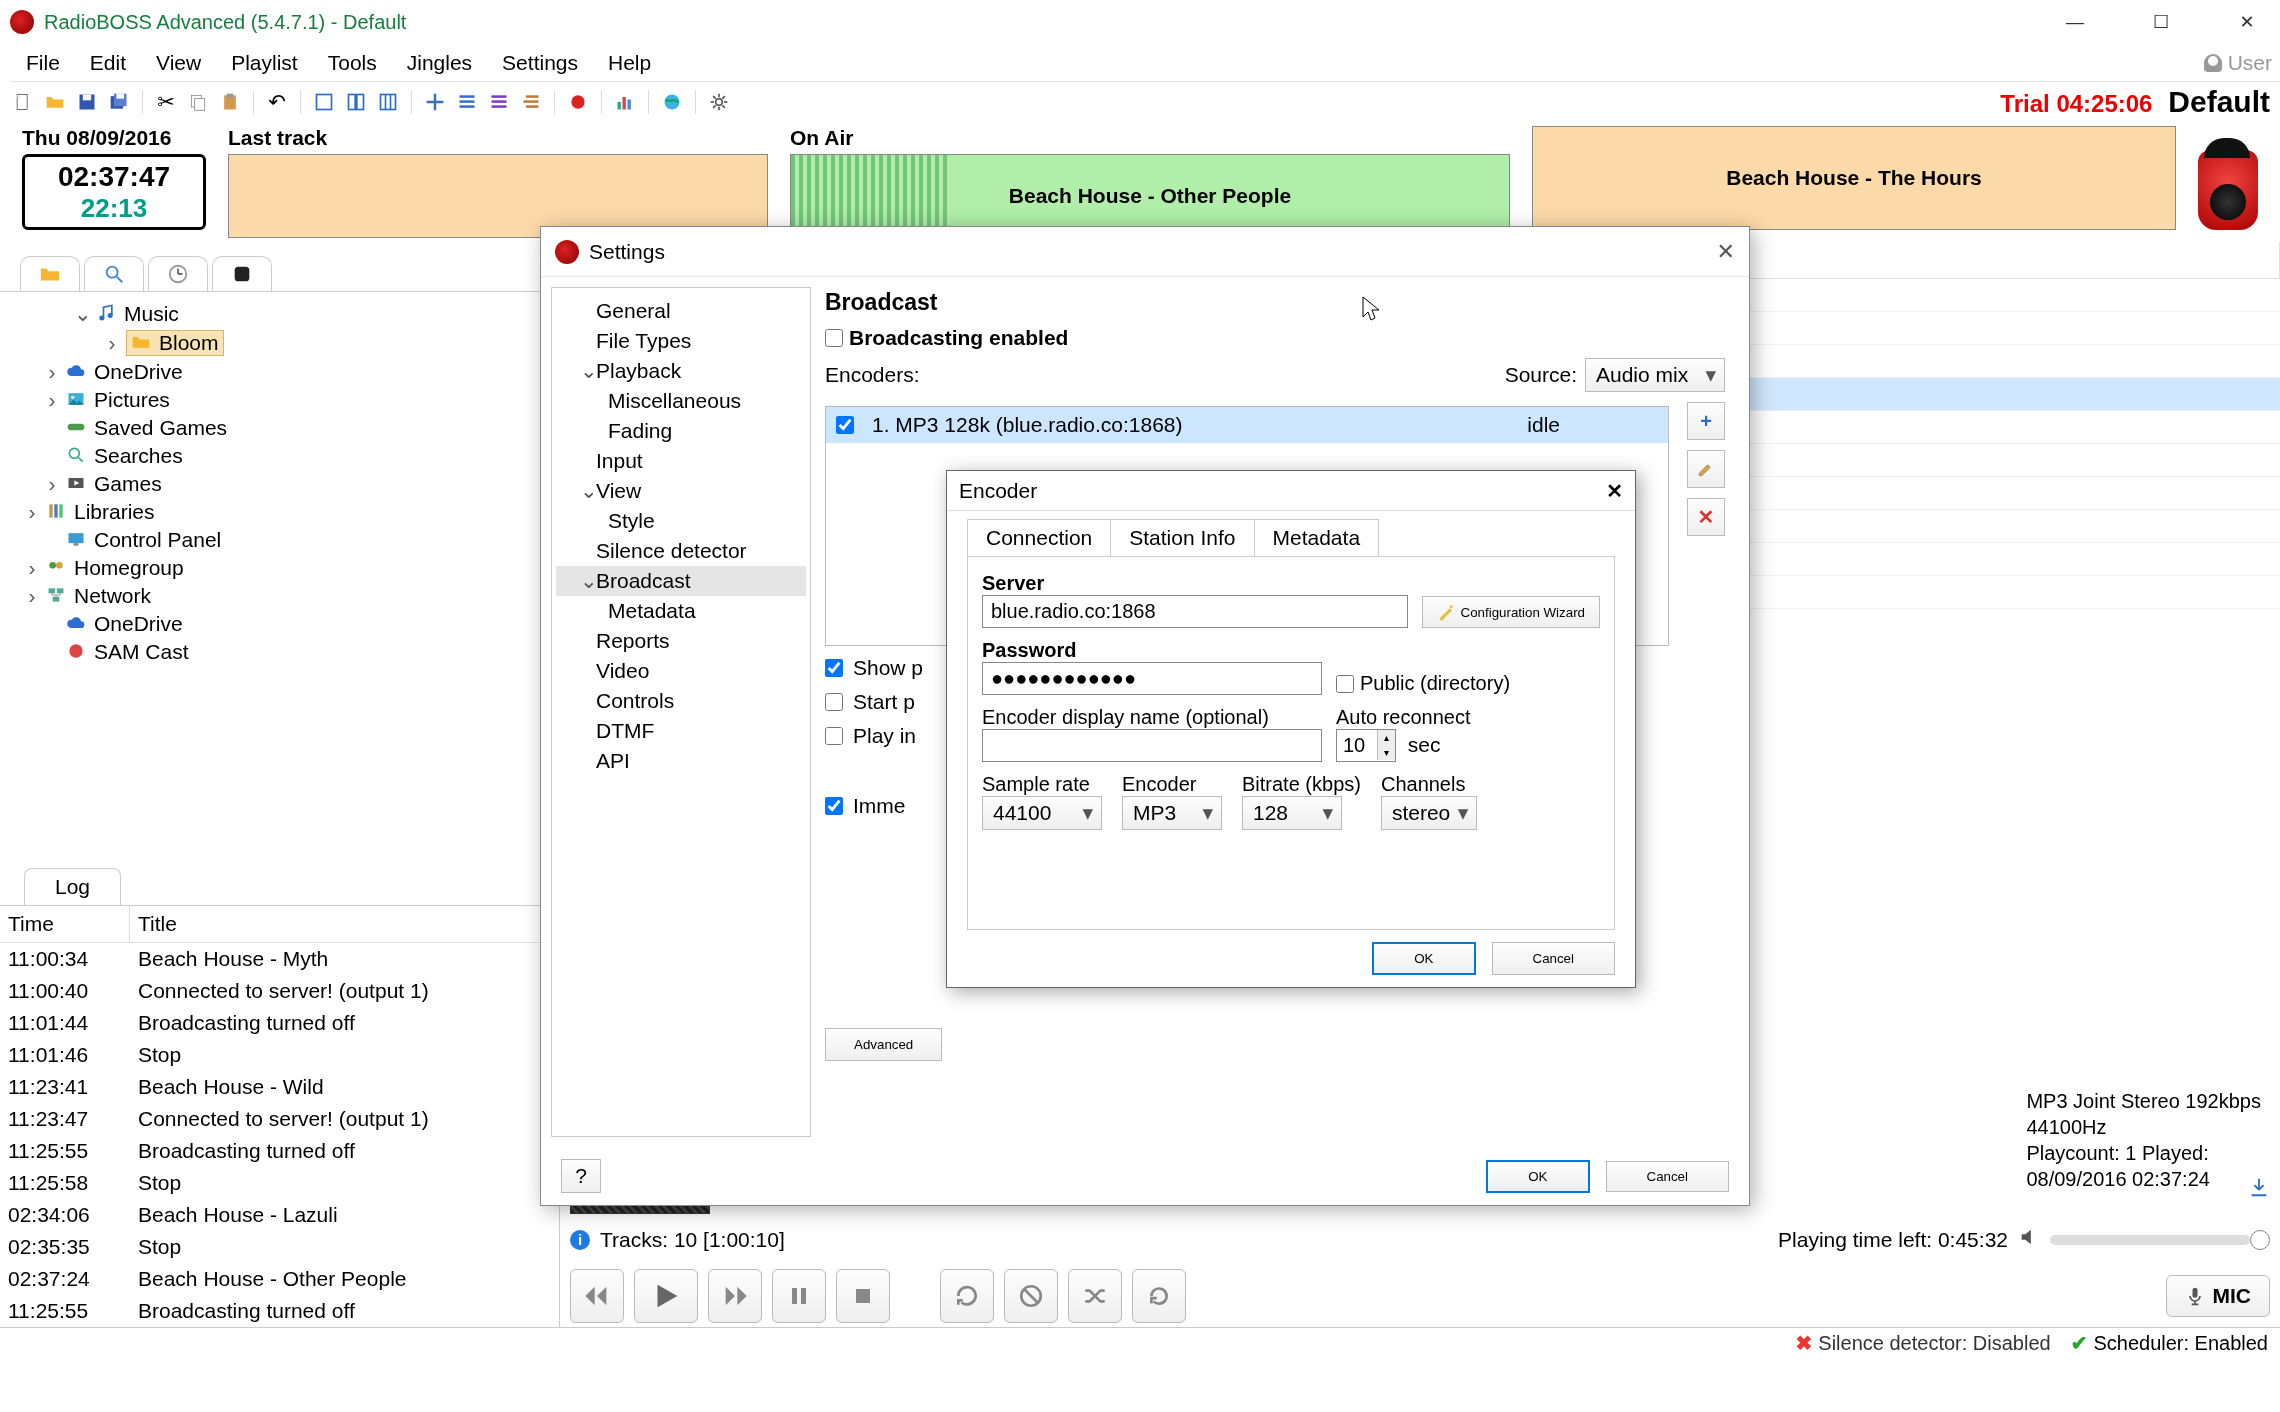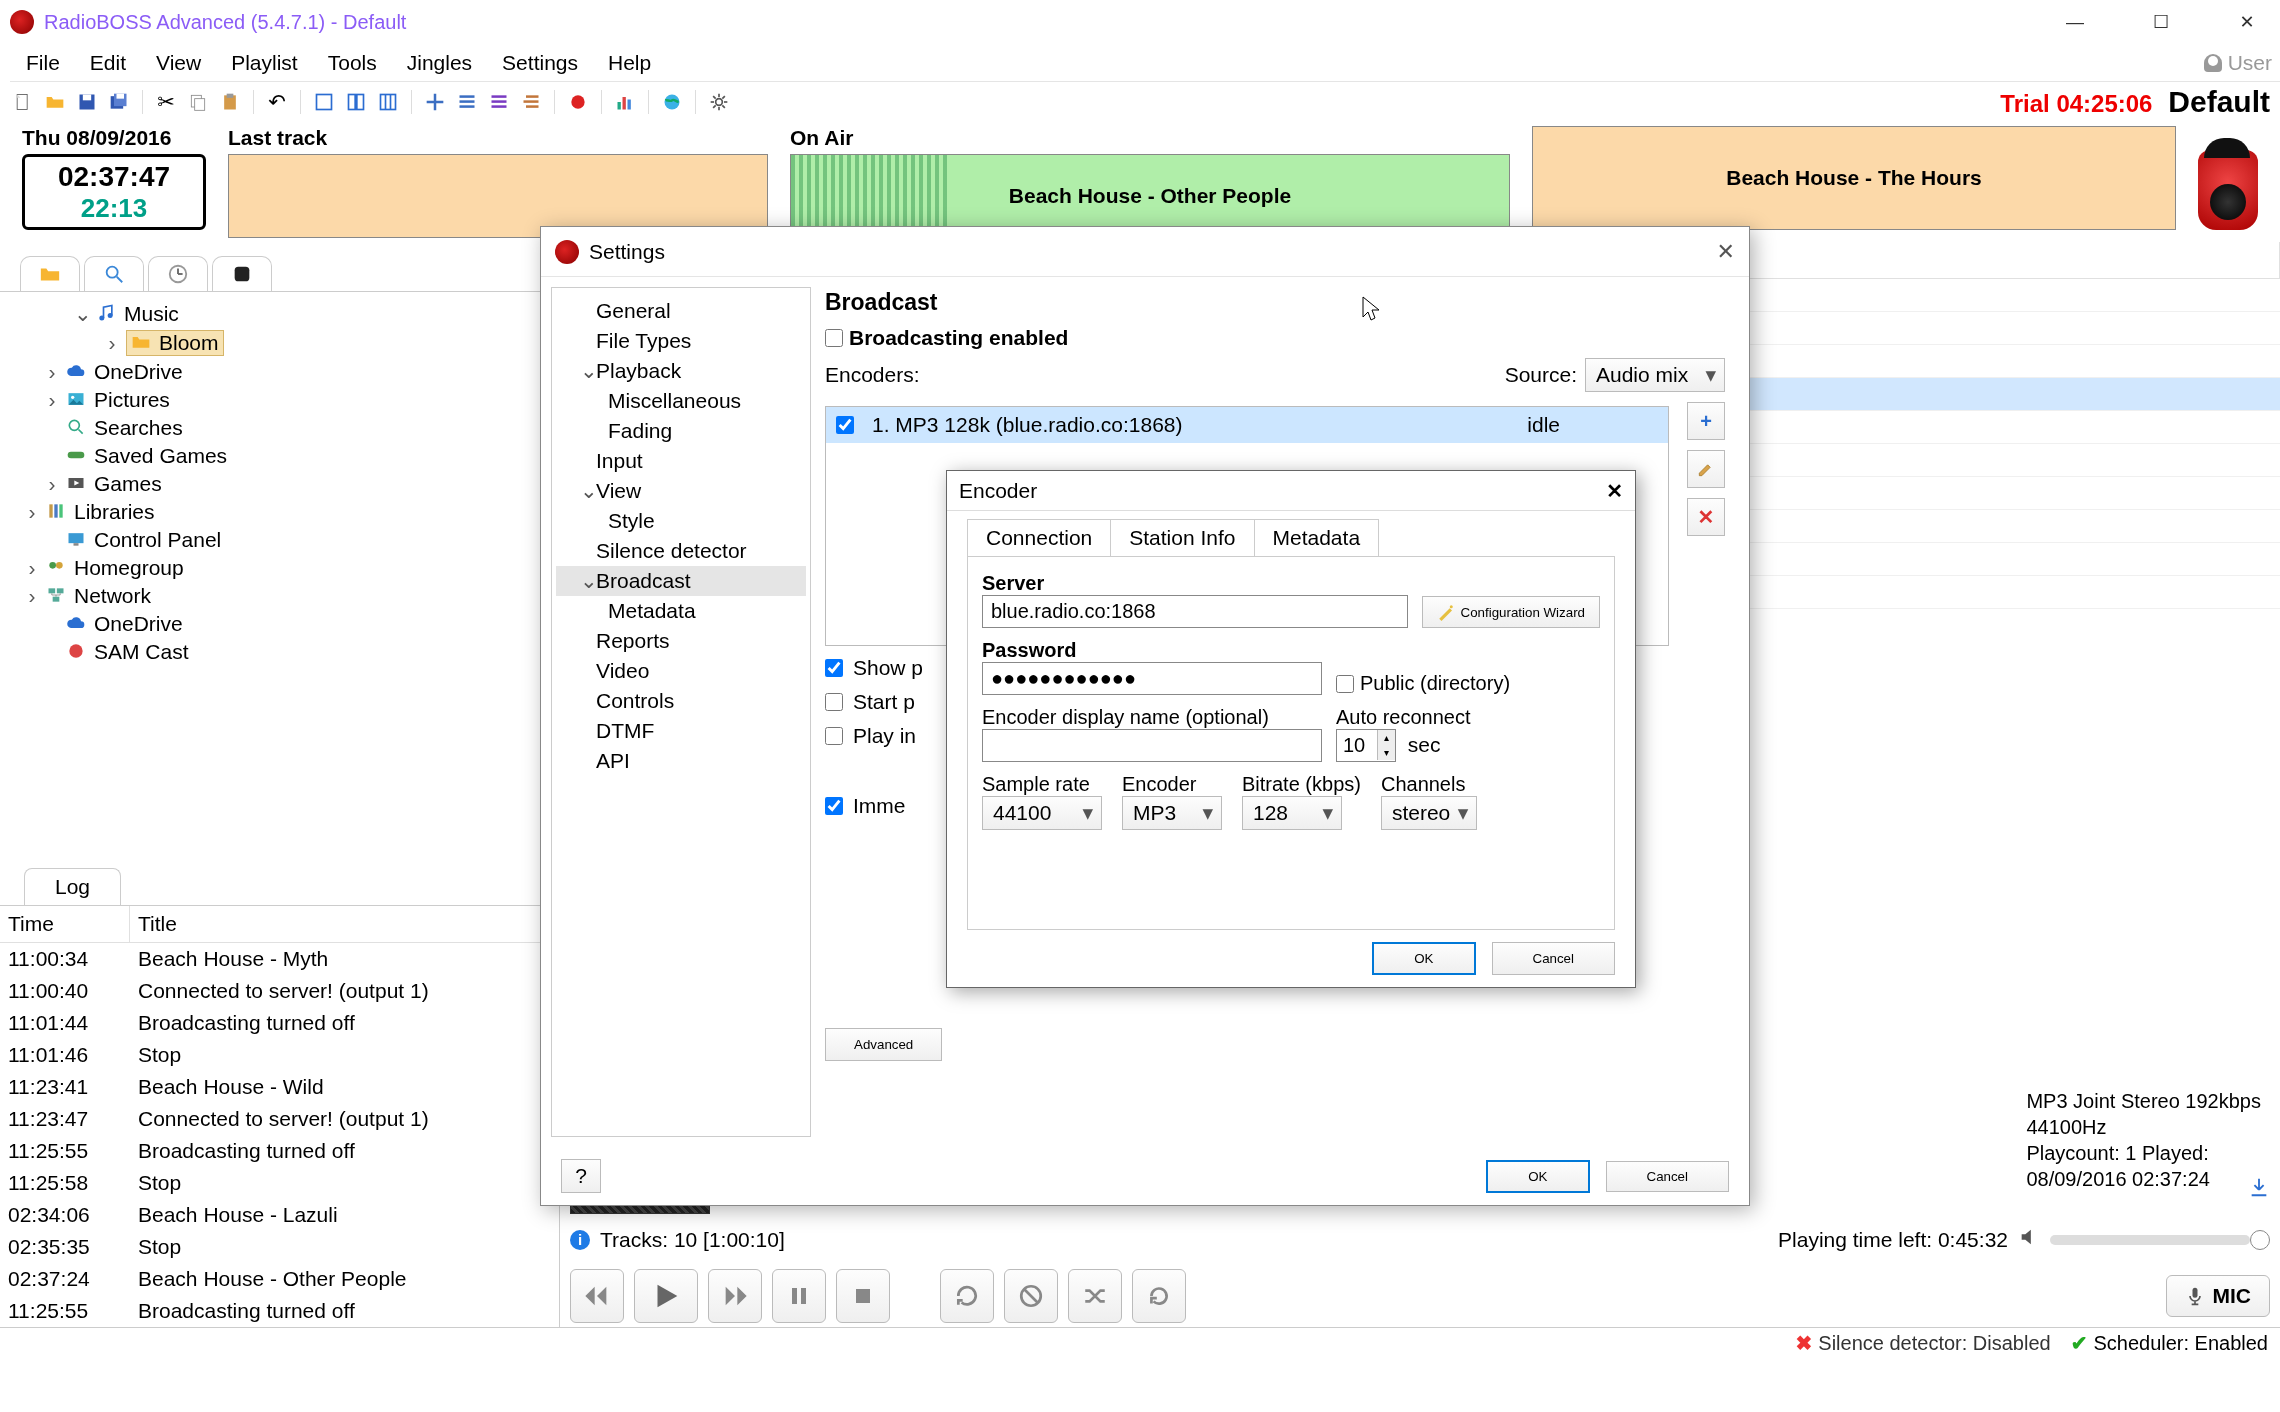--- a/index.html
+++ b/index.html
@@ -1,21 +1,21 @@
 <!DOCTYPE html>
 <html><head>
 <meta charset="utf-8">
 <style>
 * { box-sizing: border-box; margin: 0; padding: 0; font-family: "Segoe UI", Tahoma, sans-serif; }
 body { background: #fff; position: relative; width: 2280px; height: 1412px; overflow: hidden; font-size: 21px; color: #000; }
 
 
 .titlebar { height: 44px; display: flex; align-items: center; padding: 0 10px; background: #fff; }
 .titlebar .app-icon { width: 24px; height: 24px; background: radial-gradient(circle at 40% 40%, #d22, #800); border-radius: 50%; margin-right: 10px; }
-.titlebar .title-text { color: #8b5cf6; font-size: 20px; flex: 1; }
+.titlebar .title-text { color: #15803d; font-size: 20px; flex: 1; }
 .titlebar .win-controls { display: flex; gap: 40px; }
 .titlebar .win-btn { width: 46px; height: 30px; display: flex; align-items: center; justify-content: center; color: #333; font-size: 18px; cursor: default; }
 
 
 .menubar { height: 38px; display: flex; align-items: center; padding: 0 8px; gap: 14px; font-size: 21px; border-bottom: 1px solid #e5e5e5; margin-left: 10px; }
 .menubar .menu-item { padding: 4px 8px; cursor: default; }
 .menubar .spacer { flex: 1; }
 .menubar .user { color: #999; display: flex; align-items: center; gap: 6px; }
 .menubar .user-icon { width: 18px; height: 18px; background: #999; border-radius: 50% 50% 4px 4px / 50% 50% 4px 4px; position: relative; }
 .menubar .user-icon::before { content: ""; position: absolute; top: 2px; left: 4px; width: 10px; height: 10px; background: #fff; border-radius: 50%; }
@@ -407,31 +407,31 @@
           <span class="ticon"><svg width="20" height="20" viewBox="0 0 24 24">
               <rect x="3" y="5" width="18" height="14" fill="#3ab0d4"></rect>
               <circle cx="8" cy="10" r="2" fill="#fff"></circle>
               <path d="M3 19l6-6 4 4 3-3 5 5z" fill="#1a7a9a"></path>
             </svg></span>
           <span>Pictures</span>
         </div>
         <div class="tree-item">
           <span class="chev"></span>
           <span class="ticon"><svg width="20" height="20" viewBox="0 0 24 24">
+              <path d="M6 8h12a4 4 0 0 1 0 8H6a4 4 0 0 1 0-8z" fill="#4a9a4a"></path>
+            </svg></span>
+          <span>Saved Games</span>
+        </div>
+        <div class="tree-item">
+          <span class="chev"></span>
+          <span class="ticon"><svg width="20" height="20" viewBox="0 0 24 24">
               <circle cx="10" cy="10" r="6" fill="none" stroke="#3a8" stroke-width="2"></circle>
               <line x1="15" y1="15" x2="20" y2="20" stroke="#3a8" stroke-width="2"></line>
             </svg></span>
           <span>Searches</span>
-        </div>
-        <div class="tree-item">
-          <span class="chev"></span>
-          <span class="ticon"><svg width="20" height="20" viewBox="0 0 24 24">
-              <path d="M6 8h12a4 4 0 0 1 0 8H6a4 4 0 0 1 0-8z" fill="#4a9a4a"></path>
-            </svg></span>
-          <span>Saved Games</span>
         </div>
         <div class="tree-item">
           <span class="chev">›</span>
           <span class="ticon"><svg width="20" height="20" viewBox="0 0 24 24">
               <rect x="3" y="6" width="18" height="12" fill="#555"></rect>
               <path d="M10 9l6 3-6 3z" fill="#fff"></path>
             </svg></span>
           <span>Games</span>
         </div>
         <div class="tree-item" style="padding-left: 20px;">

